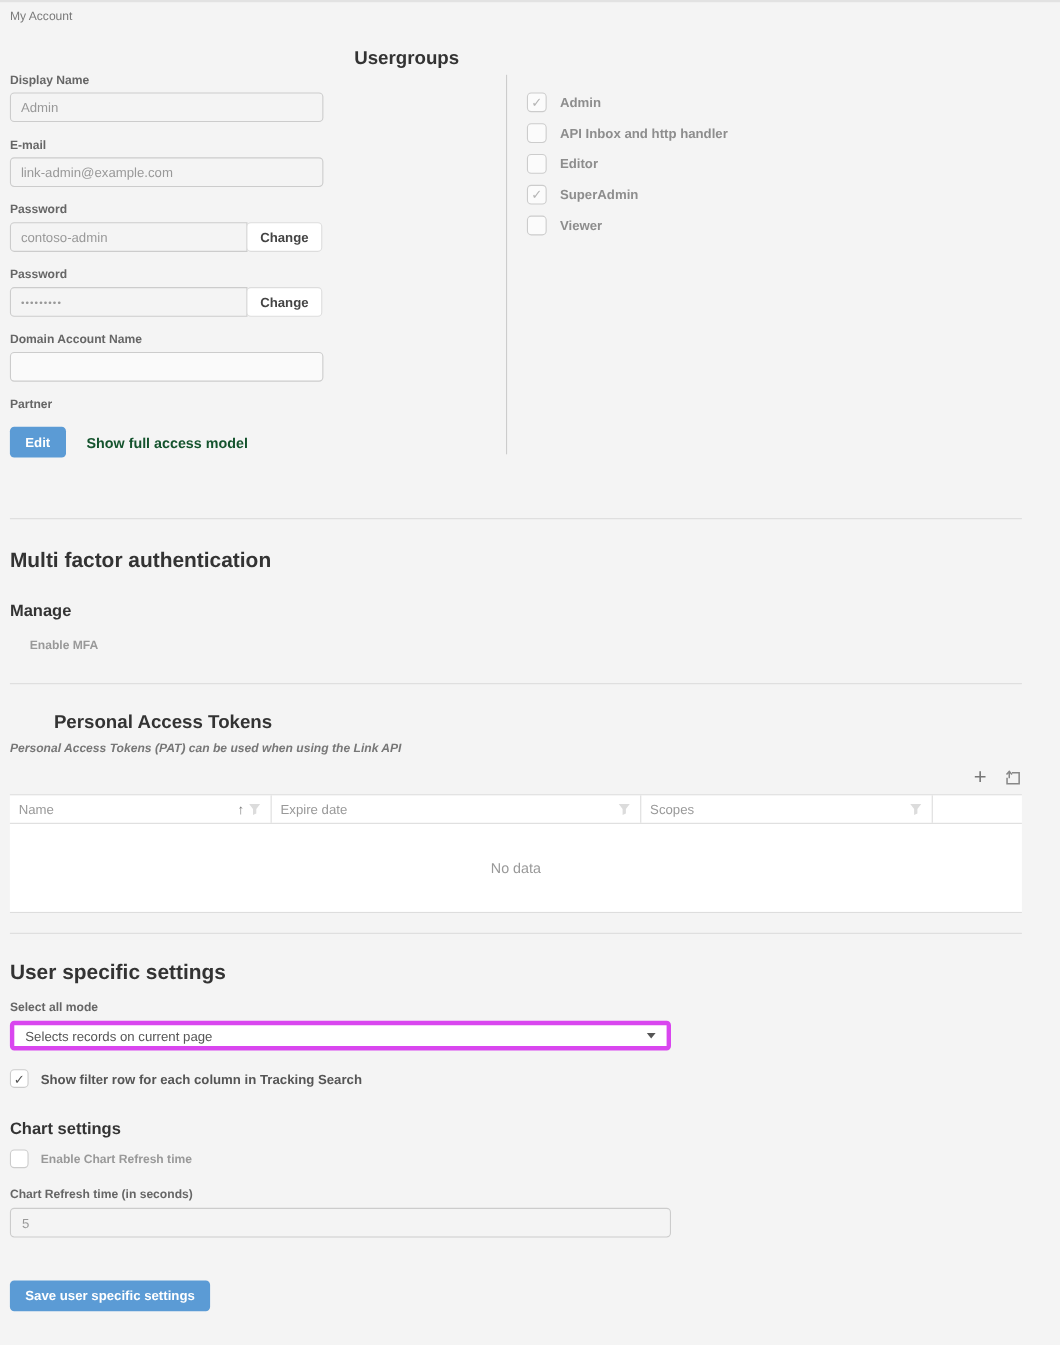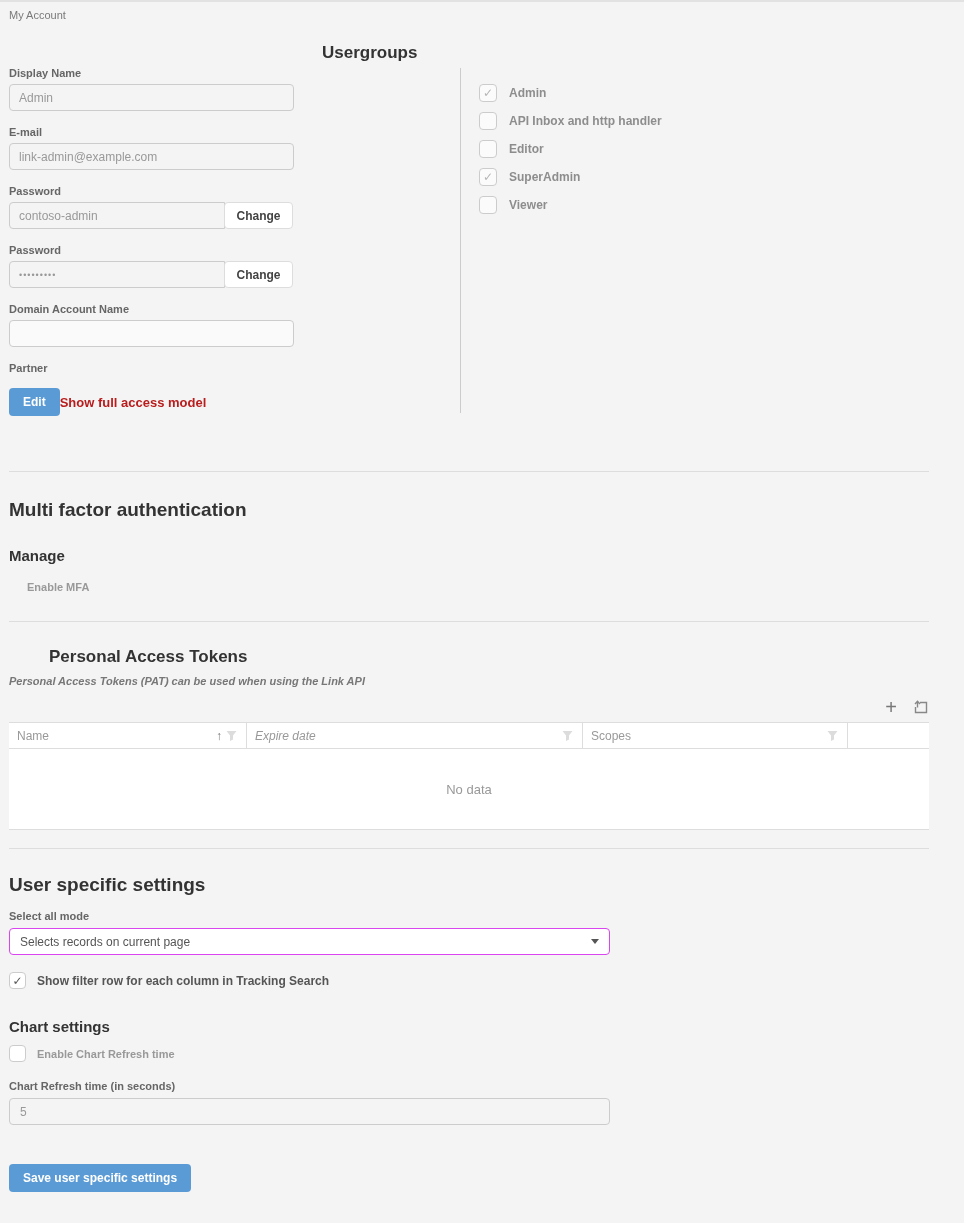--- a/index.html
+++ b/index.html
@@ -57,21 +57,21 @@
   }
   .caret { width: 0; height: 0; border-left: 4px solid transparent; border-right: 4px solid transparent; border-top: 5px solid #999; }
   .edit-row { display: flex; align-items: center; margin-top: 14px; }
   .btn-blue {
     background: #5b9bd5; color: #fff; border: none; border-radius: 4px;
     height: 28px; padding: 0 14px;
     font-size: 12px; font-weight: bold; font-family: inherit;
     cursor: pointer;
   }
   .link-plain {
-    font-size: 13px; font-weight: bold; color: #b91c1c;
+    margin-left: 19px; font-size: 13px; font-weight: bold; color: #14532d;
     cursor: pointer;
   }
   
   .usergroups-col { position: absolute; left: 313px; top: 0; }
   .ug-body {
     margin-left: 138px; margin-top: 5px;
     border-left: 1px solid #ccc;
     min-height: 345px;
     padding: 16px 0 0 18px;
   }
@@ -103,34 +103,34 @@
   .plus-icon { font-size: 20px; line-height: 1; color: #777; font-weight: normal; }
   .grid { width: 920px; margin-top: 3px; background: #fff; border: 1px solid #ddd; border-left: none; border-right: none; }
   .grid-header { display: flex; height: 26px; border-bottom: 1px solid #ddd; }
   .grid-cell {
     display: flex; align-items: center;
     font-size: 12px; color: #999;
     padding: 0 8px; border-right: 1px solid #ddd;
   }
   .grid-cell .cell-label { flex: 1 1 auto; }
   .col-name { width: 238px; }
-  .col-expire { width: 336px; font-style: italic; }
+  .col-expire { width: 336px; }
   .col-scopes { width: 265px; }
   .col-blank { flex: 1; border-right: none; }
   .sort-arrow { color: #777; font-size: 12px; margin-right: 3px; }
   .grid-body { height: 80px; display: flex; align-items: center; justify-content: center; }
   .no-data { font-size: 13px; color: #999; }
   .hr-pat { margin-top: 18px; }
   
   .uss-title { font-size: 18px; margin-top: 25px; }
   .grid-settings-title { margin-top: 27px; }
   .wide-label { font-size: 11px; font-weight: bold; color: #666; margin-top: 14px; }
   .wide-select {
     width: 601px; height: 27px; background: #fff;
-    border: 1px solid #d946ef; border-radius: 4px;
+    border: 4px solid #d946ef; border-radius: 4px;
     display: flex; align-items: center; justify-content: space-between;
     padding: 0 10px; margin-top: 6px;
     font-size: 12px; color: #555; cursor: pointer;
   }
   .wide-select .caret { border-top-color: #555; }
   .check-row { display: flex; align-items: center; margin-top: 17px; }
   .check-row .checkbox { width: 17px; height: 17px; background: #fff; }
   .check-row-label { margin-left: 11px; font-size: 12px; font-weight: bold; color: #555; }
   .check-row-label.muted { color: #999; font-size: 11px; }
   .chart-settings-title { margin-top: 29px; }

